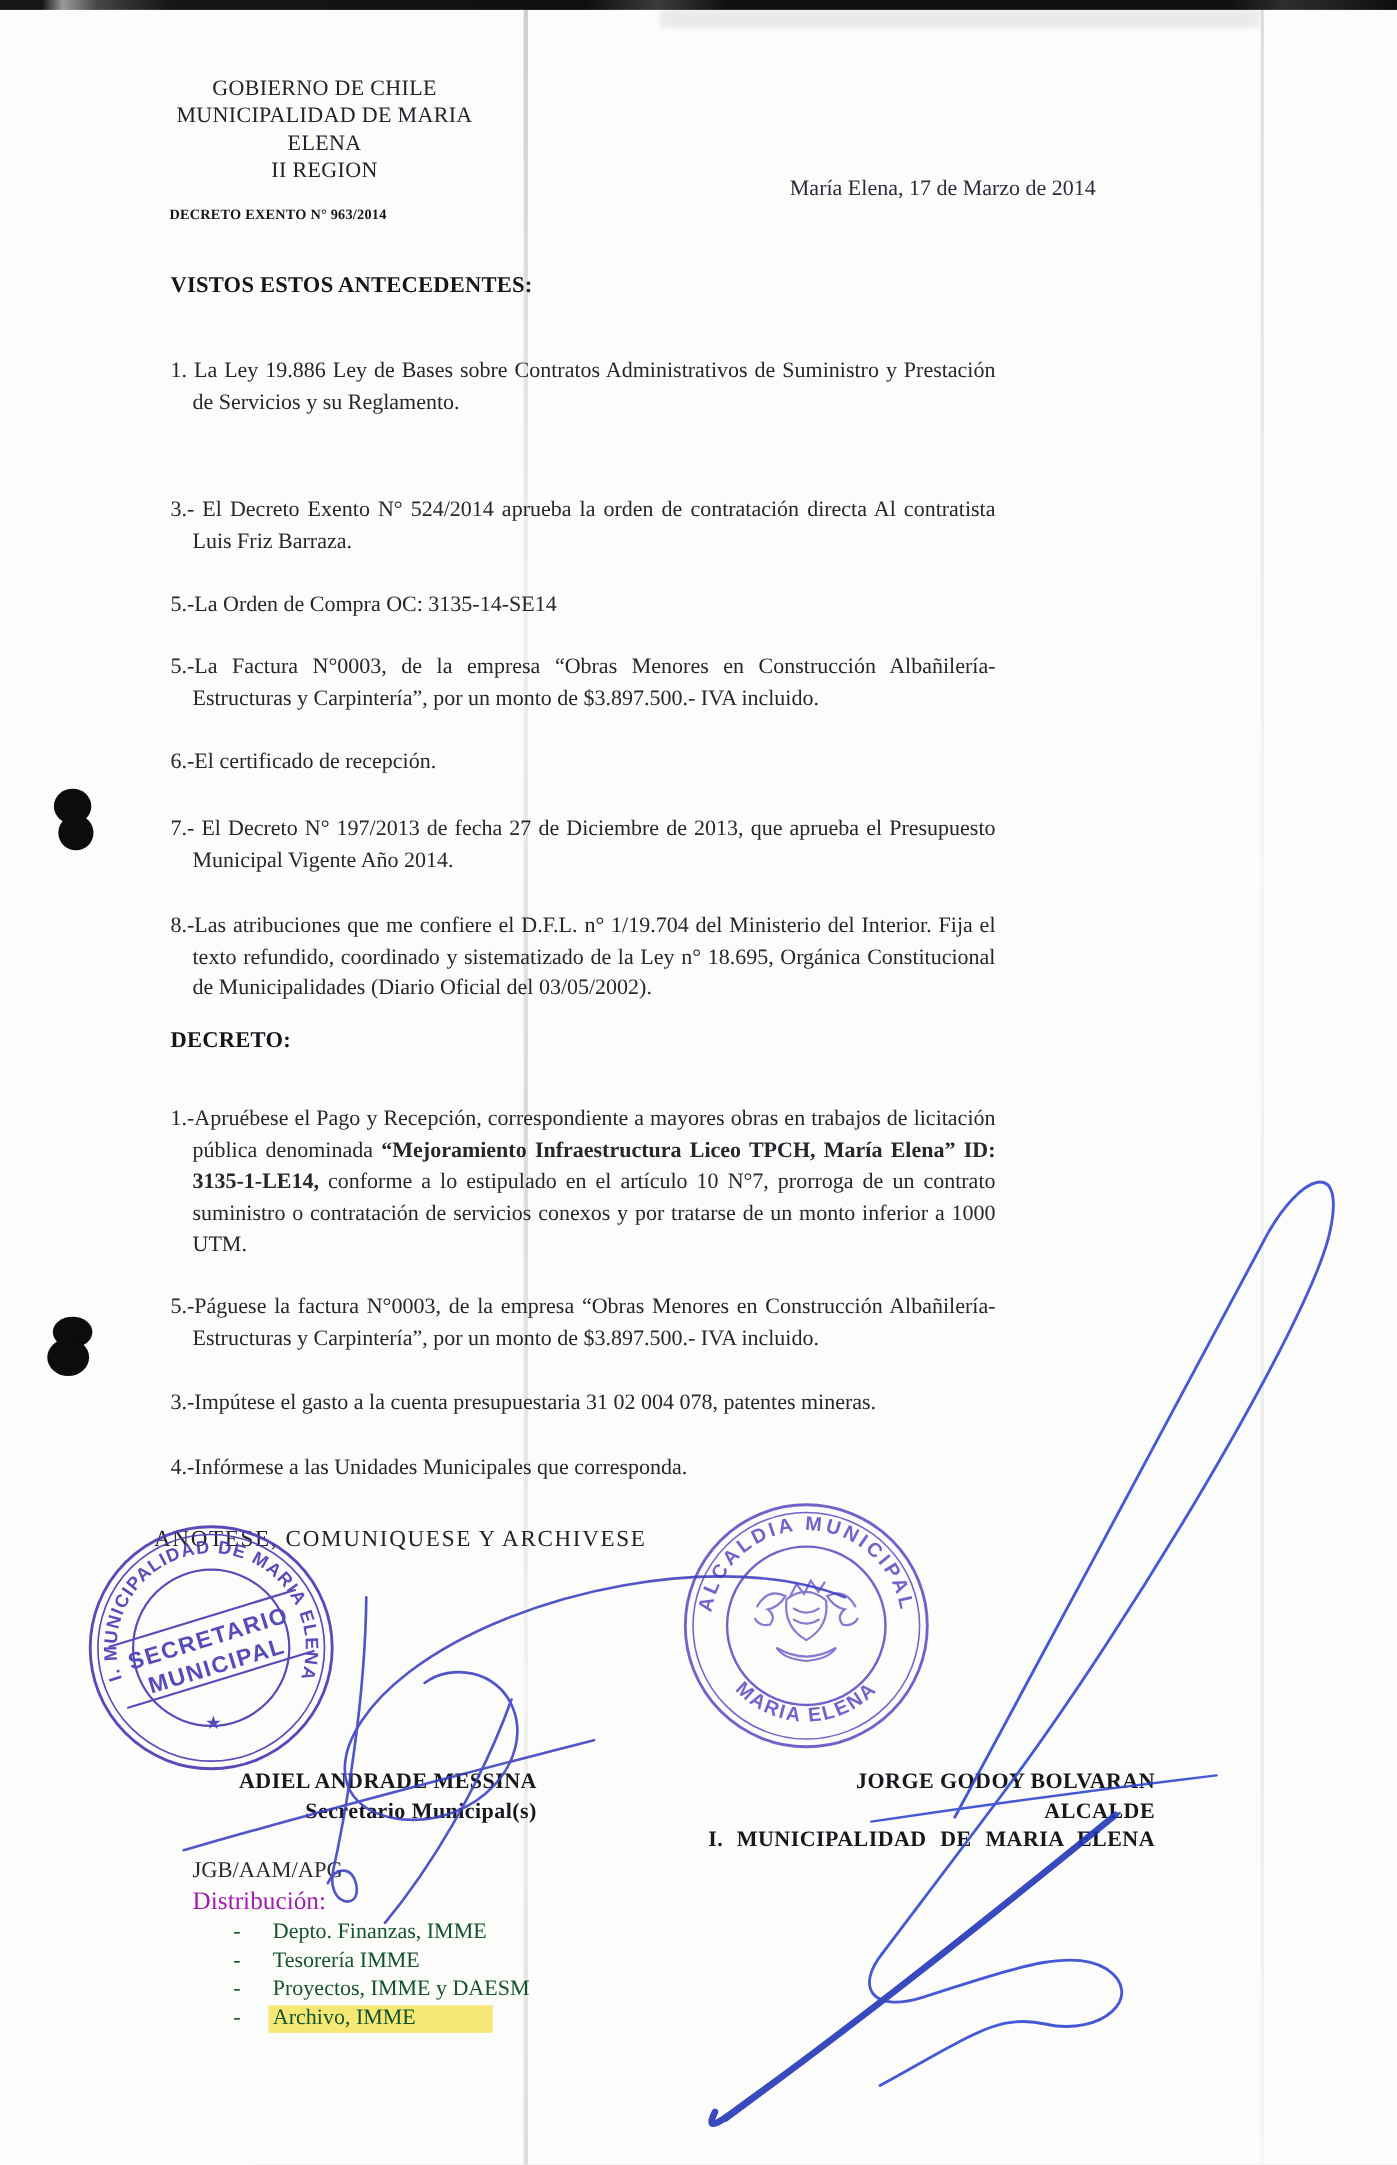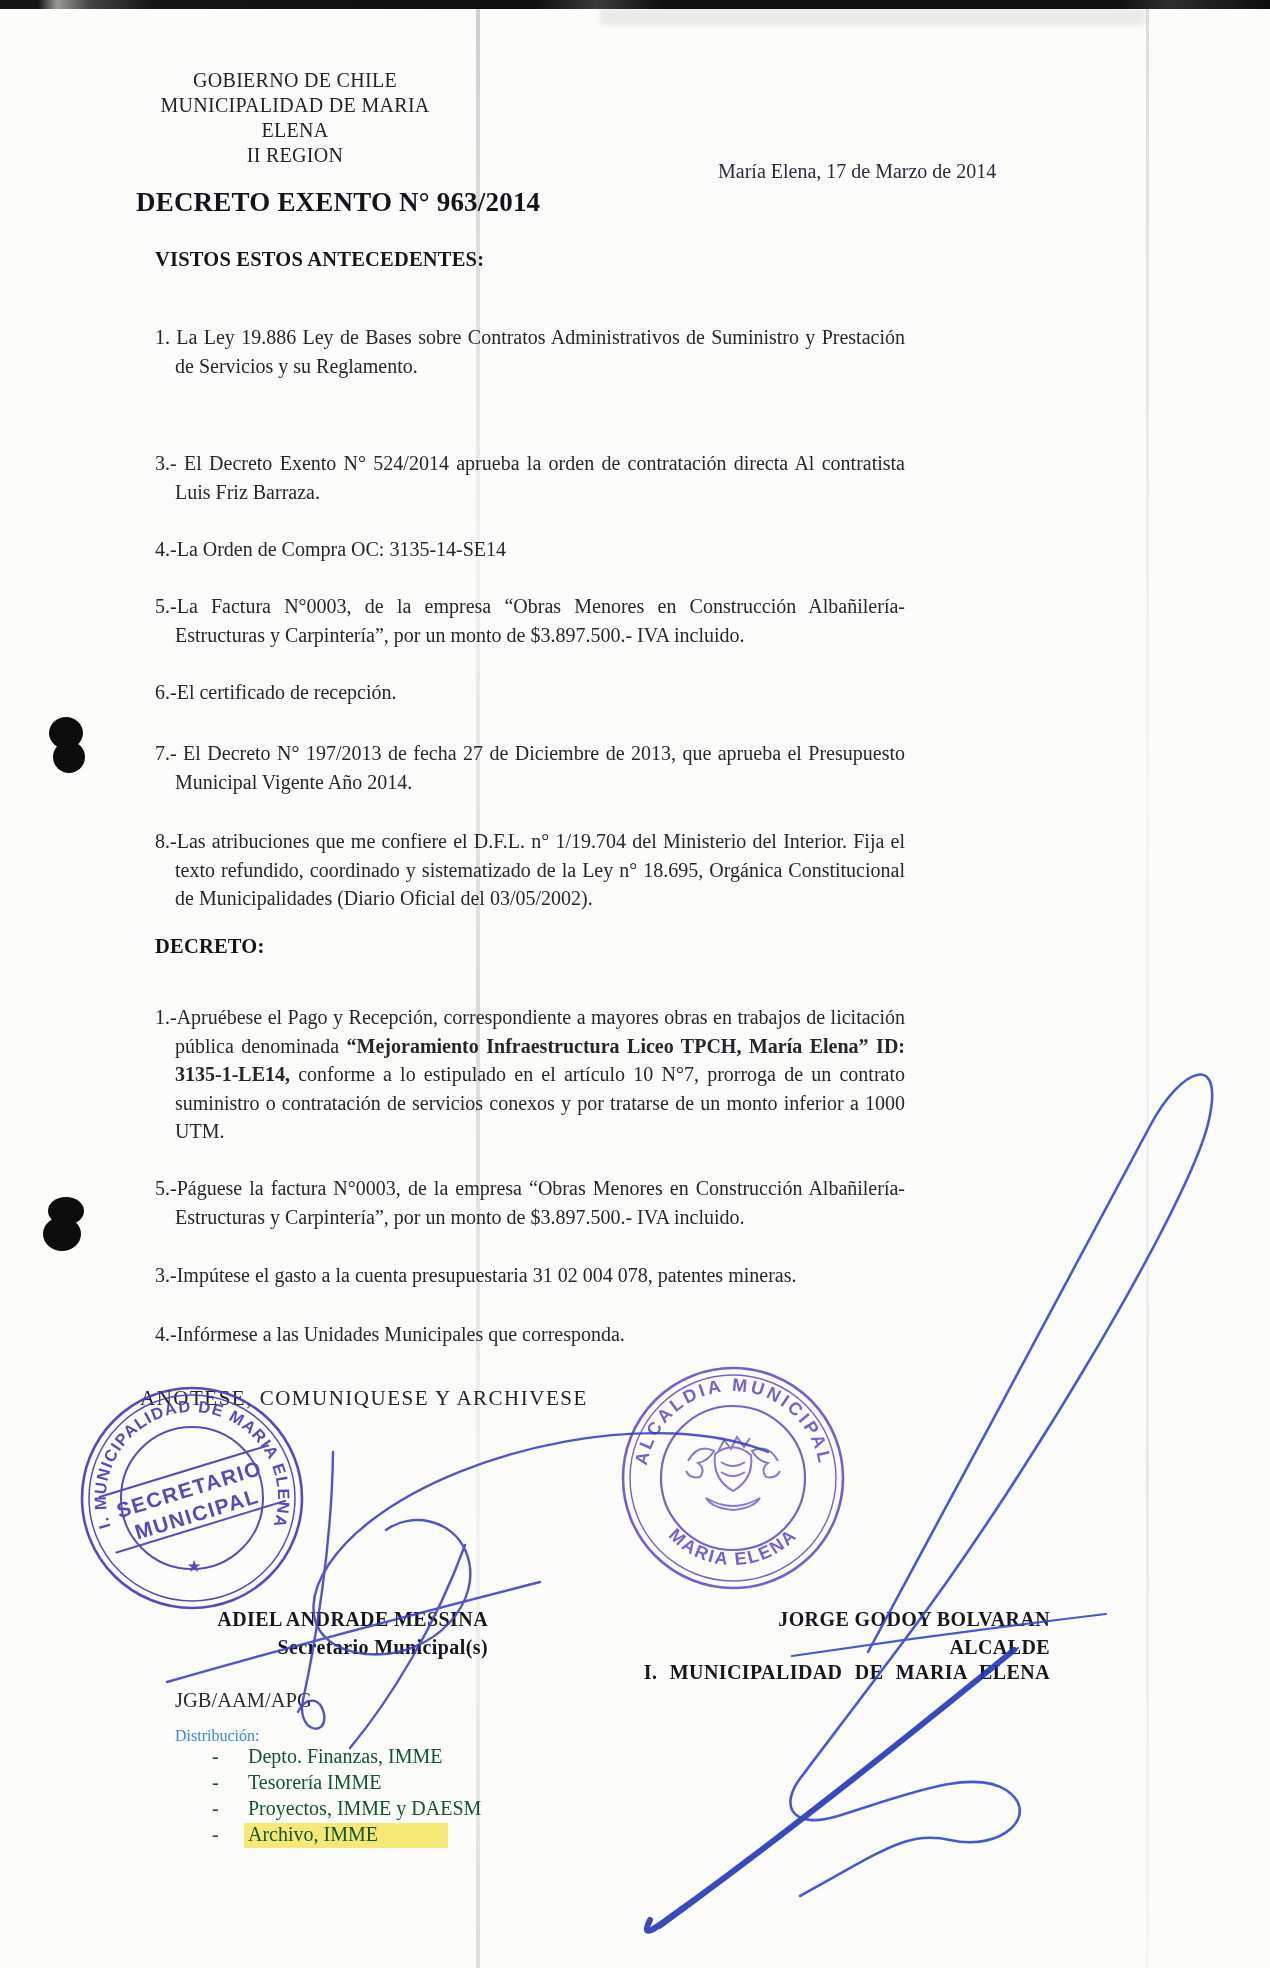--- a/index.html
+++ b/index.html
@@ -24,33 +24,33 @@
       rgba(110,110,120,.24) 52%,rgba(140,140,150,.08) 78%,rgba(110,110,120,.22));}
   .fold-2{left:1146px;width:3px;
     background:linear-gradient(180deg,rgba(110,110,120,.22),rgba(140,140,150,.06) 40%,
       rgba(120,120,130,.14) 75%,rgba(130,130,140,.05));}
   .punch{position:absolute;z-index:2;}
   
   .abs{position:absolute;z-index:2;}
   .hdr{left:150px;top:68px;width:290px;text-align:center;
        font-size:20px;line-height:25px;letter-spacing:.3px;color:#23232d;}
   .date-line{left:718px;top:160px;font-size:20px;color:#2a2c3c;}
-  .decree-no{left:136px;top:187px;font-size:27px;font-weight:bold;color:#14141c;letter-spacing:.2px;}
+  .decree-no{left:154px;top:187px;font-size:13px;font-weight:bold;color:#14141c;letter-spacing:.2px;}
   .sec-heading{left:155px;font-size:20.5px;font-weight:bold;color:#14141c;letter-spacing:.2px;}
   .li{left:155px;width:730px;margin:0;font-size:20px;line-height:28.5px;
       text-align:justify;padding-left:20px;text-indent:-20px;color:#26262e;}
   .closing{left:140px;top:1386px;font-size:21px;letter-spacing:1.5px;color:#23232d;}
   .sig-name{font-weight:bold;font-size:20px;letter-spacing:.4px;color:#17171f;text-align:right;}
   .left-sig-block{left:158px;top:1608px;width:330px;}
   .left-sig-title{left:158px;top:1636px;width:330px;}
   .right-sig-block{left:620px;top:1608px;width:430px;}
   .right-sig-title{left:620px;top:1636px;width:430px;}
   .right-sig-org{left:620px;top:1661px;width:430px;word-spacing:7px;}
   .initials{left:175px;top:1689px;font-size:20.5px;color:#2a2a34;}
-  .dist-label{left:175px;top:1715px;font-size:16px;color:#3b82f6;margin-top:12px;}
+  .dist-label{left:175px;top:1715px;font-size:23px;color:#a21caf;}
   .dist-row{left:212px;font-size:20px;color:#14532d;}
   .dist-dash{display:inline-block;width:36px;}
   .hl{background:rgba(245,228,92,.85);padding:0 70px 3px 4px;margin-left:-4px;}
   svg{display:block;}
   .stamp{position:absolute;z-index:3;}
   .pen{position:absolute;left:0;top:0;z-index:4;pointer-events:none;}
 </style>
 </head>
 <body>
 
@@ -75,21 +75,21 @@
     <div>MUNICIPALIDAD DE MARIA ELENA</div>
     <div>II REGION</div>
   </div>
 
   <div class="abs date-line">María Elena, 17 de Marzo de 2014</div>
   <div class="abs decree-no">DECRETO EXENTO N° 963/2014</div>
 
   <div class="abs sec-heading" style="top:248px">VISTOS ESTOS ANTECEDENTES:</div>
   <p class="abs li" style="top:323px">1. La Ley 19.886 Ley de Bases sobre Contratos Administrativos de Suministro y Prestación de Servicios y su Reglamento.</p>
   <p class="abs li" style="top:449px">3.- El Decreto Exento N° 524/2014 aprueba la orden de contratación directa Al contratista Luis Friz Barraza.</p>
-  <p class="abs li" style="top:535px">4.-La Orden de Compra OC: 3135-14-SE14</p>
+  <p class="abs li" style="top:535px">5.-La Orden de Compra OC: 3135-14-SE14</p>
   <p class="abs li" style="top:592px">5.-La Factura N°0003, de la empresa “Obras Menores en Construcción Albañilería-Estructuras y Carpintería”, por un monto de $3.897.500.- IVA incluido.</p>
   <p class="abs li" style="top:678px">6.-El certificado de recepción.</p>
   <p class="abs li" style="top:739px">7.- El Decreto N° 197/2013 de fecha 27 de Diciembre de 2013, que aprueba el Presupuesto Municipal Vigente Año 2014.</p>
   <p class="abs li" style="top:827px">8.-Las atribuciones que me confiere el D.F.L. n° 1/19.704 del Ministerio del Interior. Fija el texto refundido, coordinado y sistematizado de la Ley n° 18.695, Orgánica Constitucional de Municipalidades (Diario Oficial del 03/05/2002).</p>
 
   <div class="abs sec-heading" style="top:935px">DECRETO:</div>
   <p class="abs li" style="top:1003px"><span>1.-Apruébese el Pago y Recepción, correspondiente a mayores obras en trabajos de licitación pública denominada </span><b>“Mejoramiento Infraestructura Liceo TPCH, María Elena” ID: 3135-1-LE14,</b><span> conforme a lo estipulado en el artículo 10 N°7, prorroga de un contrato suministro o contratación de servicios conexos y por tratarse de un monto inferior a 1000 UTM.</span></p>
   <p class="abs li" style="top:1174px">5.-Páguese la factura N°0003, de la empresa “Obras Menores en Construcción Albañilería-Estructuras y Carpintería”, por un monto de $3.897.500.- IVA incluido.</p>
   <p class="abs li" style="top:1261px">3.-Impútese el gasto a la cuenta presupuestaria 31 02 004 078, patentes mineras.</p>
   <p class="abs li" style="top:1320px">4.-Infórmese a las Unidades Municipales que corresponda.</p>

